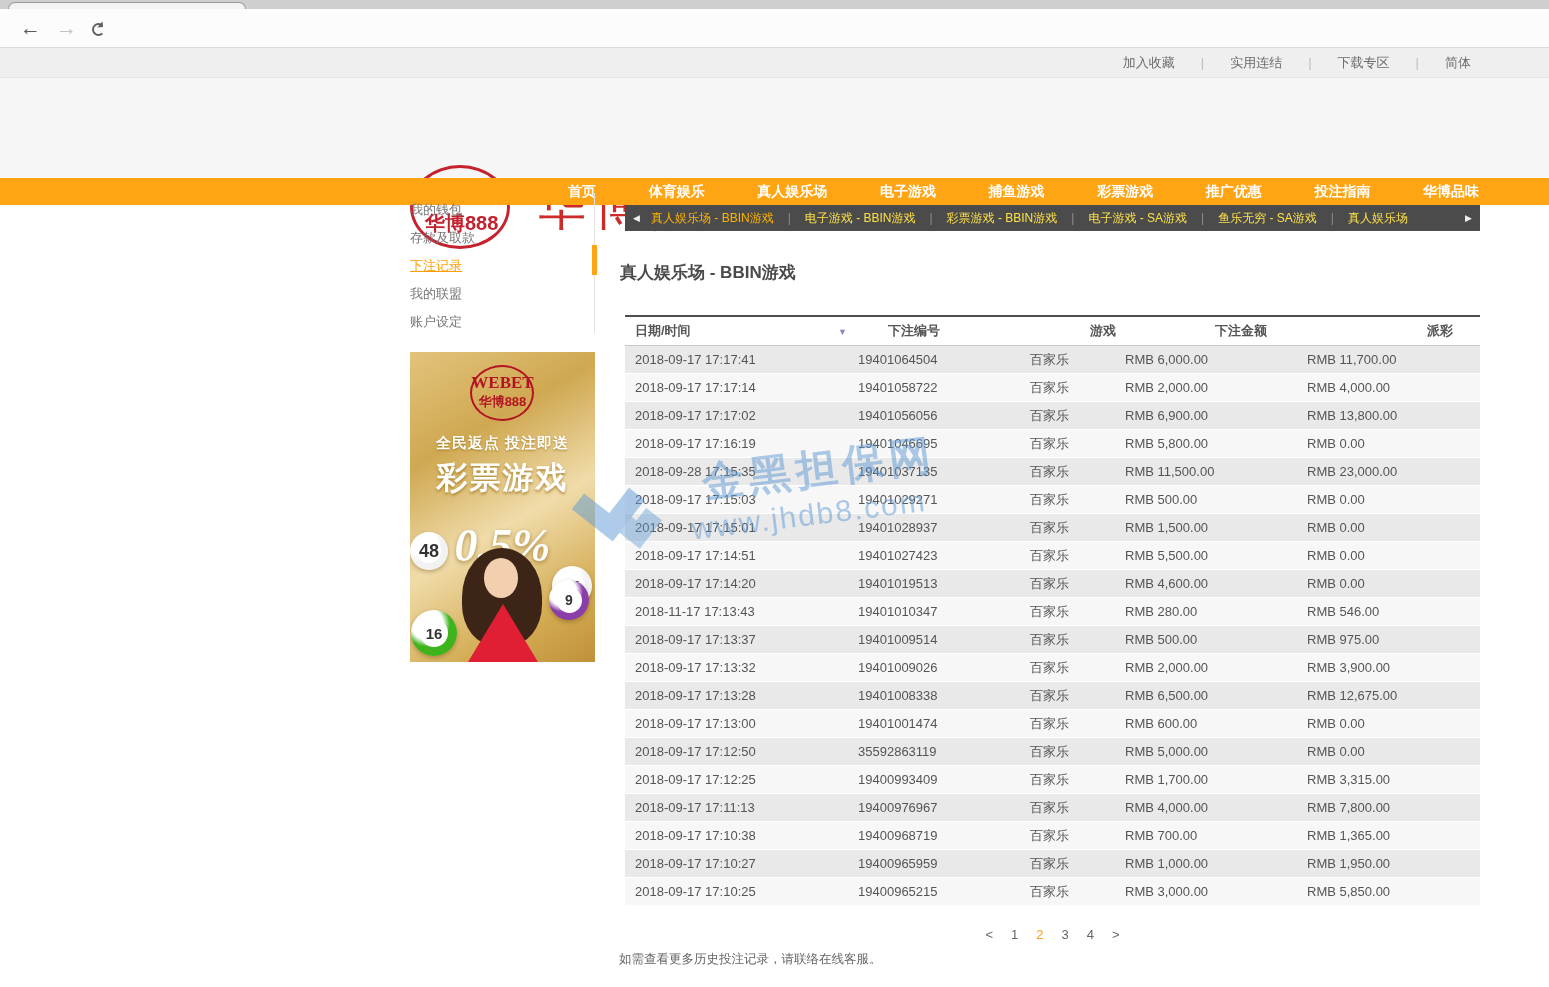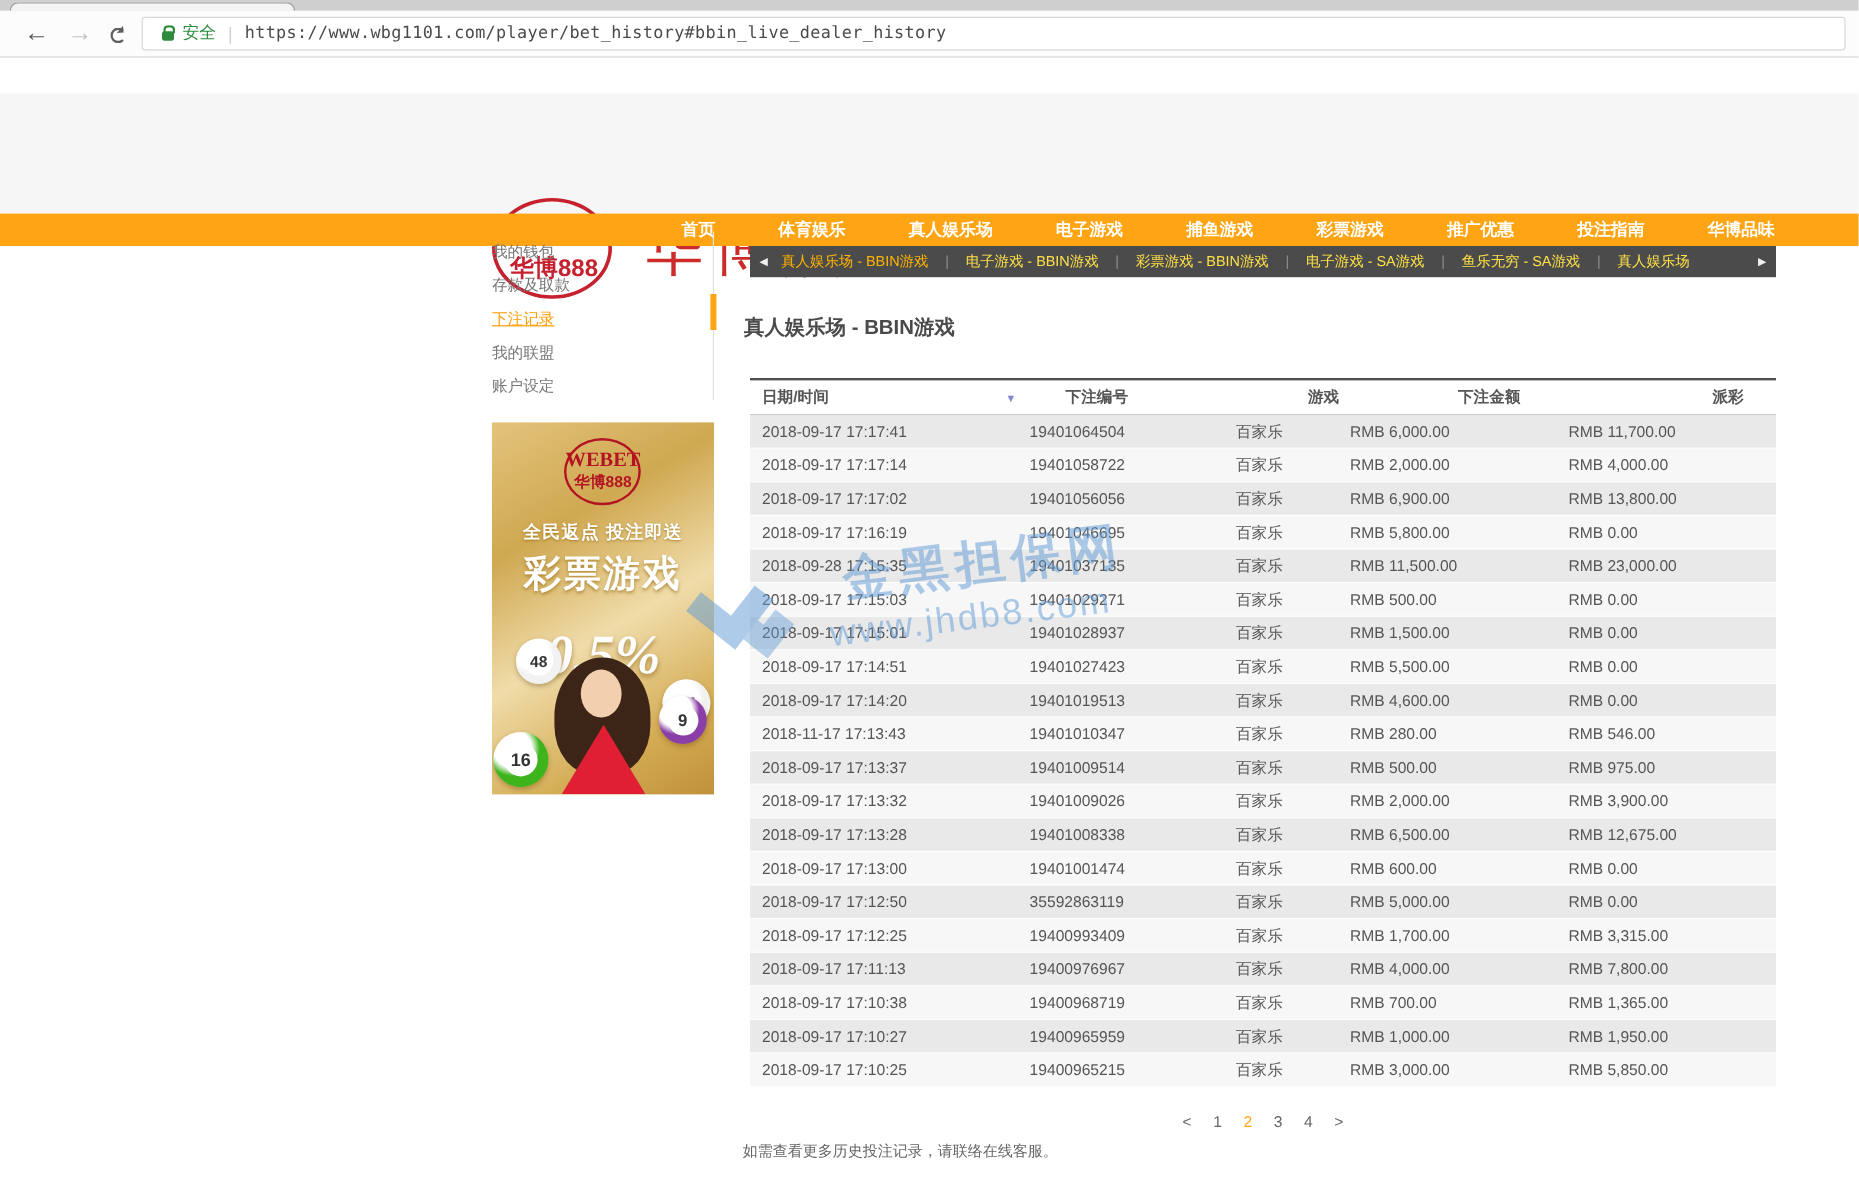--- a/index.html
+++ b/index.html
@@ -85,21 +85,21 @@
   .banner-l3 { margin-top:20px; text-align:center; color:#fdfdfd; font-size:46px; font-weight:bold; font-style:italic;
     font-family:"Liberation Serif",serif; text-shadow:0 2px 4px rgba(120,80,0,.55); }
   .woman { position:absolute; left:50px; bottom:0; width:86px; height:120px; }
   .woman .hair { position:absolute; left:2px; bottom:16px; width:80px; height:98px; background:#3c2517; border-radius:50% 50% 42% 42%; }
   .woman .face { position:absolute; left:24px; bottom:64px; width:34px; height:40px; background:#f2cfae; border-radius:50%; }
   .woman .dress { position:absolute; left:8px; bottom:0; width:70px; height:58px; background:#e01f35; clip-path:polygon(50% 0,0 100%,100% 100%); }
   .ball { position:absolute; border-radius:50%; display:flex; align-items:center; justify-content:center;
     font-weight:bold; color:#333; background:radial-gradient(circle at 35% 30%, #ffffff 0 36%, var(--c,#eee) 52%);
     box-shadow:0 2px 4px rgba(90,60,0,.35); }
   .ball span { background:#fff; border-radius:50%; display:flex; align-items:center; justify-content:center; }
-  .ball.i-0 { left:20px;  top:180px; width:38px; height:38px; font-size:13px; }
+  .ball.i-0 { left:0;  top:180px; width:38px; height:38px; font-size:18px; }
   .ball.i-0 span { width:24px; height:24px; }
   .ball.i-1 { right:3px; top:214px; width:40px; height:40px; font-size:14px; }
   .ball.i-1 span { width:26px; height:26px; }
   .ball.i-2 { left:1px; bottom:6px; width:46px; height:46px; font-size:15px; }
   .ball.i-2 span { width:28px; height:28px; }
   .ball.i-3 { right:6px; bottom:42px; width:40px; height:40px; font-size:14px; }
   .ball.i-3 span { width:25px; height:25px; }
   
   .page-title { position:absolute; left:620px; top:261px; font-size:17px; font-weight:bold; color:#4a4a4a; }
   .bet-table { position:absolute; left:625px; top:315px; width:855px; }
@@ -131,30 +131,31 @@
 
 <div id="screen">
 
   <div class="tabstrip">
     <div class="btab"></div>
   </div>
   <div class="toolbar">
     <span class="nav-ico" style="left:20px;">←</span>
     <span class="nav-ico fwd" style="left:56px;">→</span>
     <span class="refresh" style="left:92px;"></span>
-    <div class="urlbox">
-      <span class="lockwrap">
-          <span class="lock"></span>
-        </span>
-      <span class="seclabel">安全</span>
-      <span class="urlsep">|</span>
-      <span class="urltext">https://www.wbg1101.com/player/bet_history#bbin_live_dealer_history</span>
-    </div>
-  </div>
-
+  </div>
+
+  <div class="utilbar">
+    <ul>
+
+    <li class="i-0">加入收藏</li>
+        <li class="i-1">实用连结</li>
+        <li class="i-2">下载专区</li>
+        <li class="i-3">简体</li>
+      </ul>
+  </div>
 
   <div class="siteheader">
     <div class="logo">
       <div class="logo-mark">
         <div class="logo-circle"></div>
         <div class="logo-webet">WEBET</div>
         <div class="logo-sub">华博888</div>
       </div>
       <div class="logo-cn">华博娱乐</div>
     </div>

